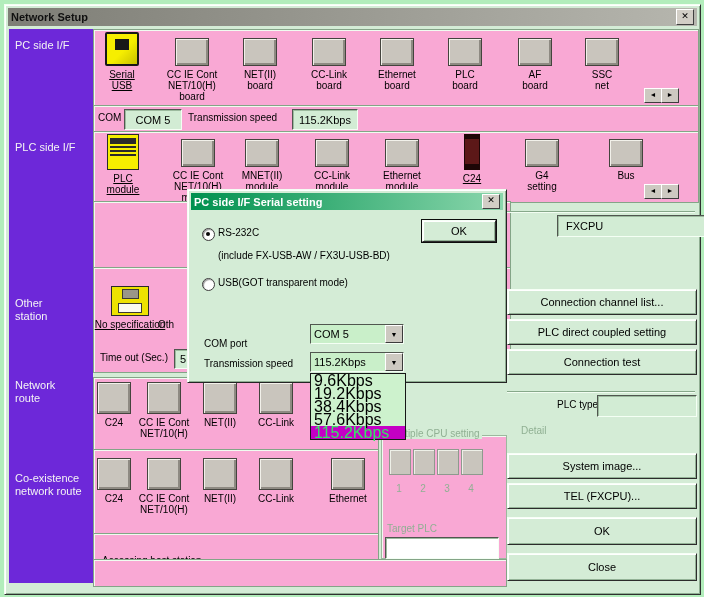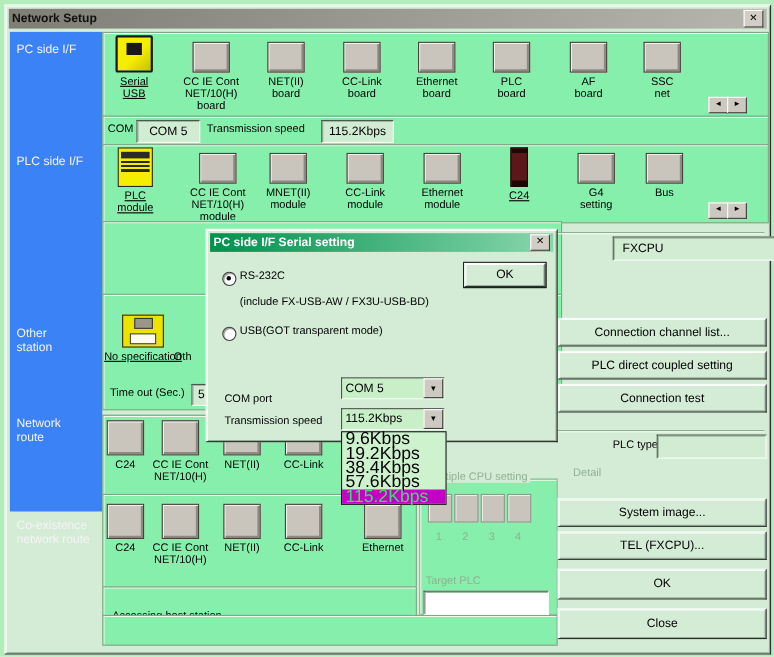--- a/index.html
+++ b/index.html
@@ -1,44 +1,44 @@
 <!DOCTYPE html>
 <html><head>
 <meta charset="utf-8">
 <style>
   html,body{margin:0;padding:0;}
   .screen{position:relative;width:704px;height:597px;background:#b2edbb;font-family:"Liberation Sans",sans-serif;color:#000;overflow:hidden;}
   .window{position:absolute;left:4px;top:4px;width:695px;height:589px;background:#d4ecd6;border:1px solid;border-color:#f2fff2 #303030 #303030 #f2fff2;box-shadow:inset 1px 1px 0 #ffffff,inset -1px -1px 0 #8fae92;}
   .titlebar{position:absolute;left:3px;top:3px;right:3px;height:18px;background:linear-gradient(to right,#7e7e76,#b6b6ae);display:flex;align-items:center;padding:0 3px;}
   .title-text{font-size:11px;font-weight:bold;color:#101010;flex:1;}
   .xbtn{width:16px;height:14px;background:#d2cec6;border:1px solid;border-color:#ffffff #404040 #404040 #ffffff;font-size:9px;line-height:12px;text-align:center;flex:0 0 auto;}
-  .side{position:absolute;left:4px;top:24px;width:84px;height:436px;background:#3b82f6;}
+  .side{position:absolute;left:4px;top:24px;width:84px;height:554px;background:#6d28d9;}
   .side-lbl{position:absolute;left:6px;color:#f4f4f4;font-size:11px;line-height:13px;white-space:pre-line;}
-  .panel{position:absolute;background:#86efac;border:1px solid #84a487;box-shadow:inset 1px 1px 0 #f0fcf0;}
+  .panel{position:absolute;background:#f9a8d4;border:1px solid #84a487;box-shadow:inset 1px 1px 0 #f0fcf0;}
   .cell{position:absolute;display:flex;flex-direction:column;align-items:center;font-size:10px;line-height:11px;text-align:center;white-space:pre-line;}
   .lbl{margin-top:3px;}
   .u{text-decoration:underline;}
   .board-icon{width:32px;height:26px;background:#c9c5bd;border:1px solid #44443e;box-shadow:inset 1px 1px 0 #f2f1ea,inset -2px -2px 0 #8e8a82;}
   .sq-icon{width:32px;height:30px;background:#c9c5bd;border:1px solid #44443e;box-shadow:inset 1px 1px 0 #f2f1ea,inset -2px -2px 0 #8e8a82;}
   .serial-icon{width:30px;height:30px;background:linear-gradient(135deg,#f6ee00 55%,#c8c000 100%);border:2px solid #181818;border-radius:2px;}
   .serial-icon::after{content:"";display:block;width:14px;height:11px;margin:5px auto 0;background:#181818;}
   .plc-icon{width:30px;height:34px;background:#f6ee00;border:1px solid #2a2a2a;}
   .plc-icon::before{content:"";display:block;height:6px;margin:3px 2px 0;background:#2a2a2a;}
   .plc-icon::after{content:"";display:block;height:12px;margin:2px 2px 0;background:repeating-linear-gradient(to bottom,#2a2a2a 0 2px,transparent 2px 4px);}
   .c24-icon{width:14px;height:34px;background:#5c1818;border:1px solid #1c0606;box-shadow:inset 0 4px 0 #1c0606,inset 0 -5px 0 #1c0606;}
   .floppy-icon{position:relative;width:36px;height:28px;background:#eee200;border:1px solid #2a2a2a;}
   .floppy-icon::before{content:"";position:absolute;top:2px;left:10px;width:15px;height:8px;background:#9a9688;border:1px solid #3a3a34;}
   .floppy-icon::after{content:"";position:absolute;bottom:2px;left:6px;right:6px;height:8px;background:#fbfbee;border:1px solid #3a3a34;}
   .btn{position:absolute;background:#d4ecd6;border:1px solid;border-color:#f6fff6 #2c2c2c #2c2c2c #f6fff6;box-shadow:inset 1px 1px 0 #ffffff,inset -1px -1px 0 #93b296;font-size:11px;display:flex;align-items:center;justify-content:center;}
   .sunken{position:absolute;background:#d2ecd4;border:1px solid;border-color:#50564f #f4fff4 #f4fff4 #50564f;box-shadow:inset 1px 1px 0 #9cba9e;font-size:11px;display:flex;align-items:center;}
   .arrow{position:absolute;width:16px;height:13px;background:#cdc9c1;border:1px solid;border-color:#ffffff #3c3c3c #3c3c3c #ffffff;font-size:7px;line-height:11px;text-align:center;}
   .groove{position:absolute;border-top:1px solid #87a88a;border-bottom:1px solid #f2fdf2;height:0;}
   .dis{color:#90b093;}
   .flabel{position:absolute;font-size:10px;white-space:nowrap;}
-  .dialog{position:absolute;left:182px;top:184px;width:318px;height:192px;background:#d4ecd6;border:1px solid;border-color:#f4fff4 #242424 #242424 #f4fff4;box-shadow:inset 1px 1px 0 #ffffff,inset -1px -1px 0 #8fae92;z-index:10;margin-top:19px;}
+  .dialog{position:absolute;left:182px;top:184px;width:318px;height:192px;background:#d4ecd6;border:1px solid;border-color:#f4fff4 #242424 #242424 #f4fff4;box-shadow:inset 1px 1px 0 #ffffff,inset -1px -1px 0 #8fae92;z-index:10;}
   .dlg-title{position:absolute;left:3px;top:3px;right:3px;height:17px;background:linear-gradient(to right,#00914f,#8ad6ac);display:flex;align-items:center;padding:0 3px;}
   .dlg-title-text{flex:1;color:#fff;font-size:11px;font-weight:bold;}
   .radio{position:absolute;width:11px;height:11px;border-radius:50%;background:#fff;border:1px solid #3c3c3c;box-shadow:inset 1px 1px 1px #9a9a9a;}
   .radio.on::after{content:"";position:absolute;left:3px;top:3px;width:4px;height:4px;border-radius:50%;background:#090909;}
   .combo{position:absolute;display:flex;height:20px;border:1px solid;border-color:#50564f #f4fff4 #f4fff4 #50564f;background:#c9efc9;box-sizing:border-box;}
   .combo-val{flex:1;font-size:11px;padding:3px 0 0 3px;white-space:nowrap;overflow:hidden;}
   .combo-btn{width:16px;background:#cdc9c1;border:1px solid;border-color:#ffffff #3c3c3c #3c3c3c #ffffff;font-size:7px;display:flex;align-items:center;justify-content:center;}
   .ddlist{position:absolute;left:122px;top:183px;width:94px;background:#cdf2cd;border:1px solid #161616;z-index:12;}
   .opt{height:13px;line-height:13px;font-size:16px;padding-left:3px;white-space:nowrap;}
   .opt.sel{background:#c400c4;color:#35e465;}
@@ -153,21 +153,21 @@
     </div>
     <div class="cell" style="left:346px;top:2px;width:64px">
       <div class="c24-icon"></div>
       <div class="lbl u">C24</div>
     </div>
     <div class="cell" style="left:416px;top:7px;width:64px">
       <div class="board-icon"></div>
       <div class="lbl">G4
 setting</div>
     </div>
-    <div class="cell" style="left:478px;top:7px;width:64px">
+    <div class="cell" style="left:500px;top:7px;width:64px">
       <div class="board-icon"></div>
       <div class="lbl">Bus</div>
     </div>
     <div class="arrow" style="left:550px;top:52px"><span>◄</span></div>
     <div class="arrow" style="left:567px;top:52px"><span>►</span></div>
   </div>
 
   <div class="panel" style="left:88px;top:196px;width:416px;height:66px"></div>
   <div class="groove" style="left:502px;top:206px;width:188px"></div>
   <div class="sunken" style="left:552px;top:210px;width:138px;height:20px;padding-left:8px">

